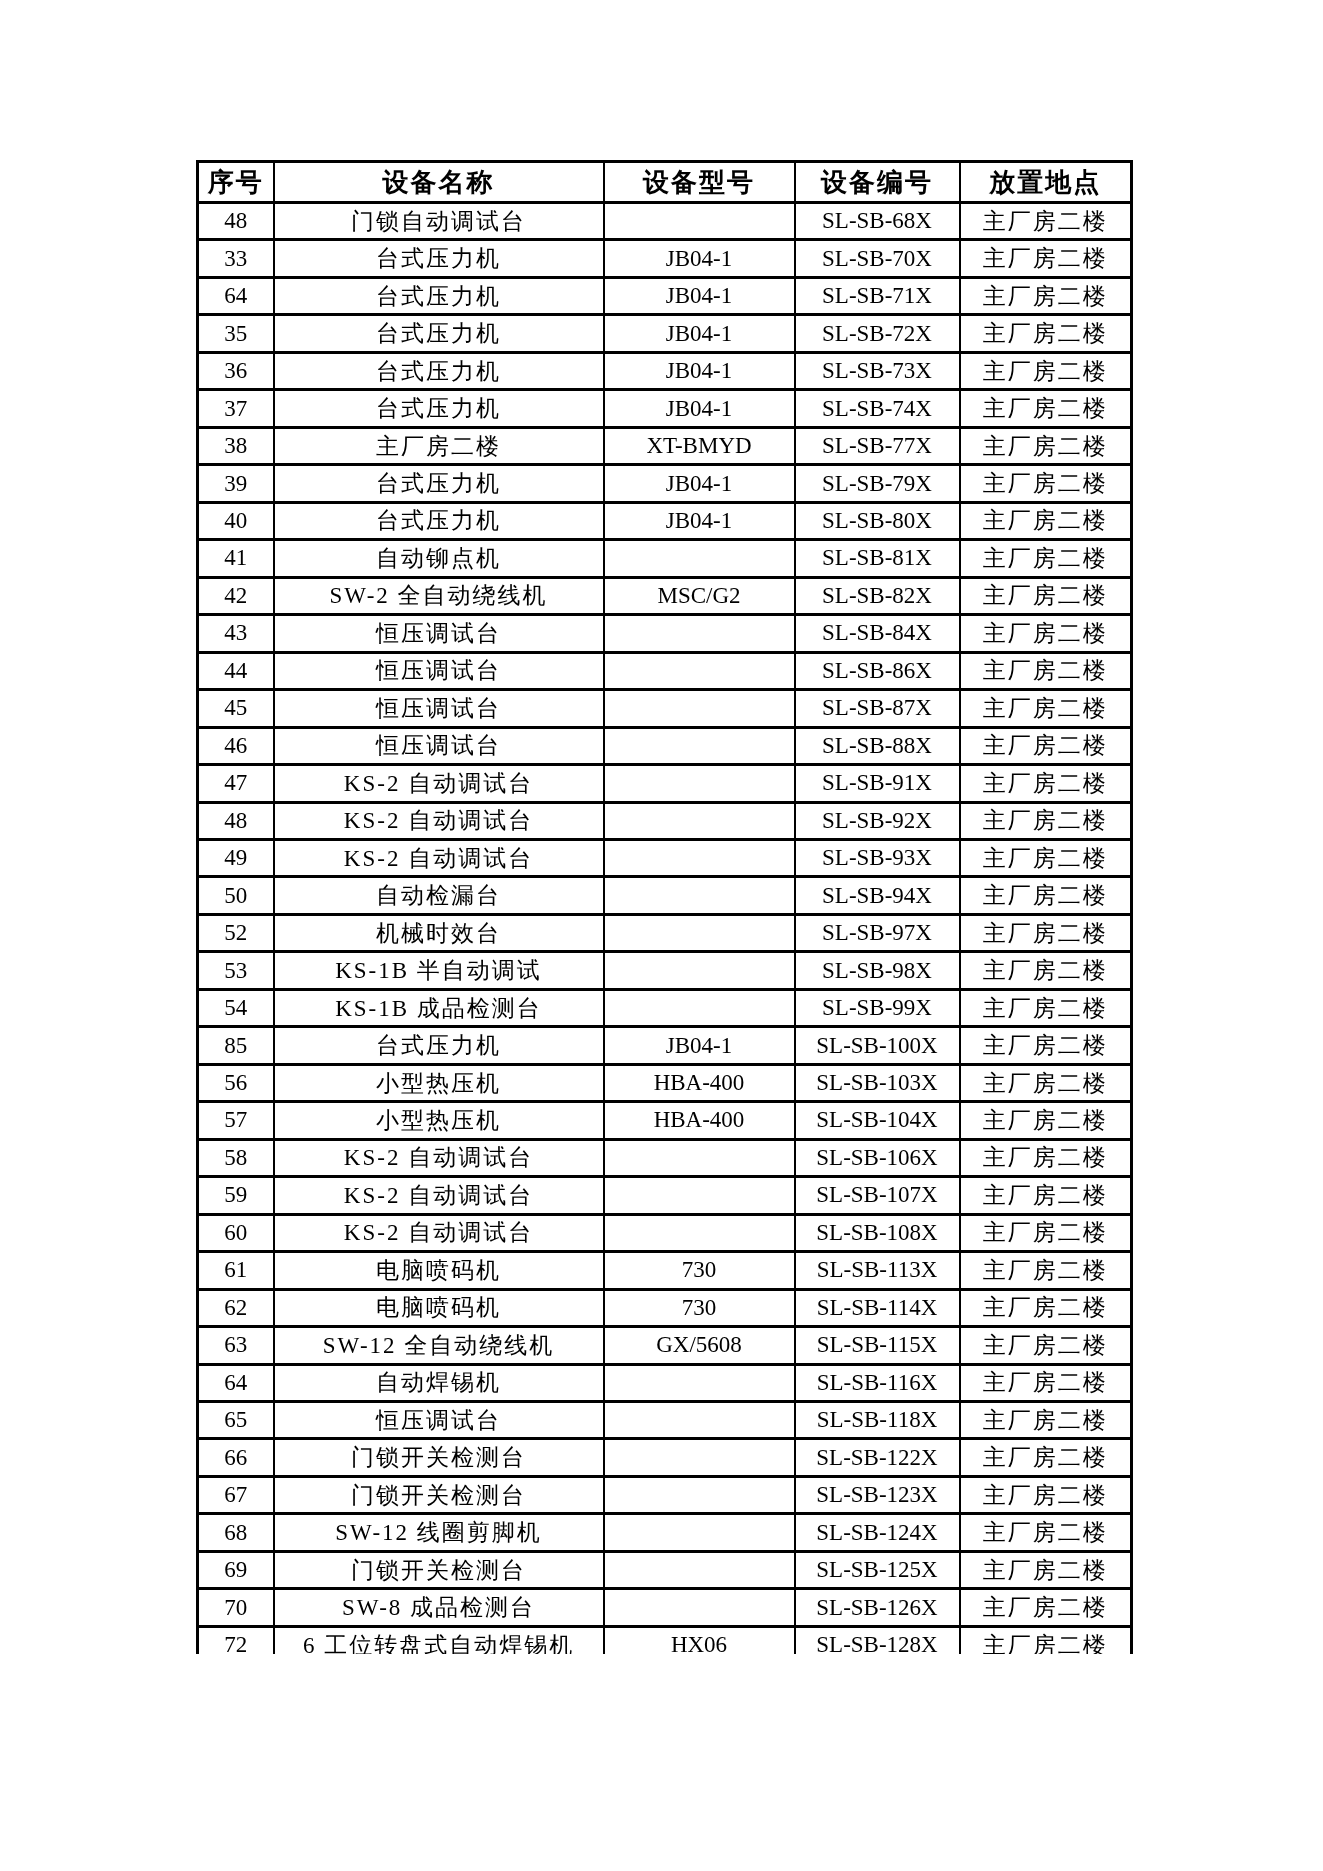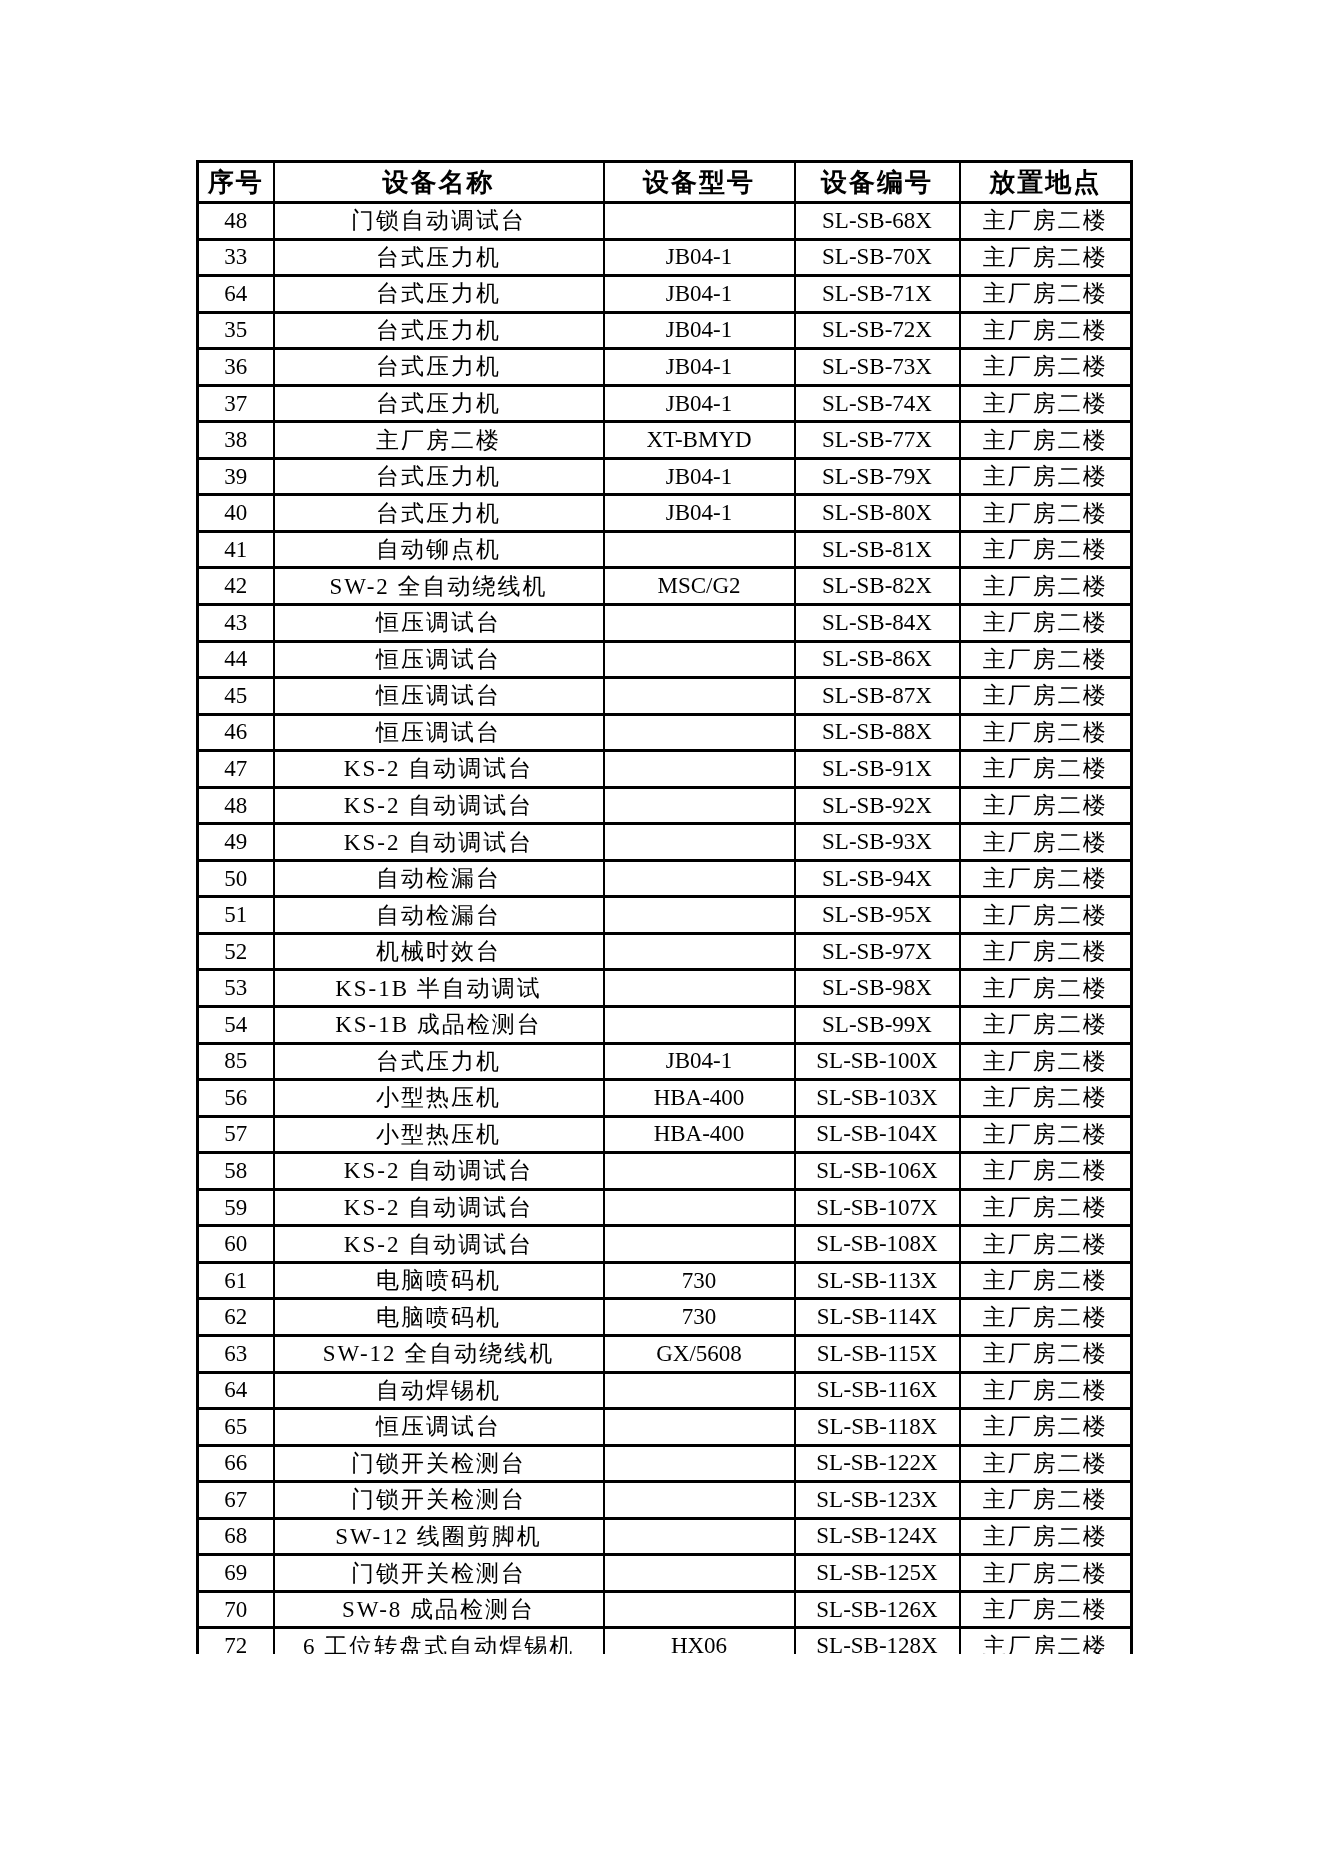--- a/index.html
+++ b/index.html
@@ -214,27 +214,20 @@
           <td>主厂房二楼</td>
         </tr>
         <tr>
           <td>50</td>
           <td>自动检漏台</td>
           <td></td>
           <td>SL-SB-94X</td>
           <td>主厂房二楼</td>
         </tr>
         <tr>
-          <td>51</td>
-          <td>自动检漏台</td>
-          <td></td>
-          <td>SL-SB-95X</td>
-          <td>主厂房二楼</td>
-        </tr>
-        <tr>
           <td>52</td>
           <td>机械时效台</td>
           <td></td>
           <td>SL-SB-97X</td>
           <td>主厂房二楼</td>
         </tr>
         <tr>
           <td>53</td>
           <td>KS-1B 半自动调试</td>
           <td></td>

